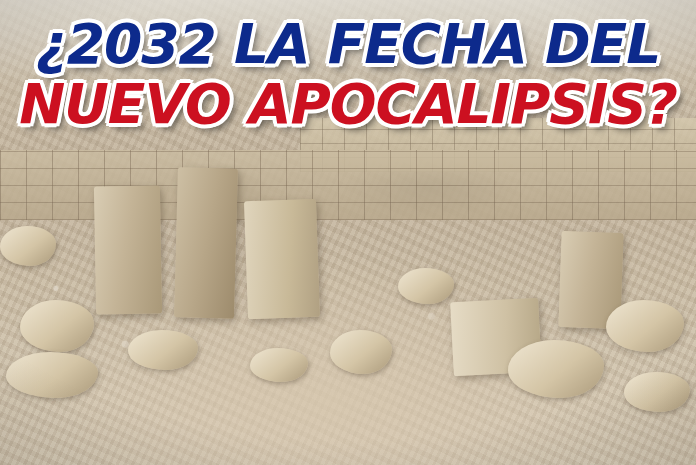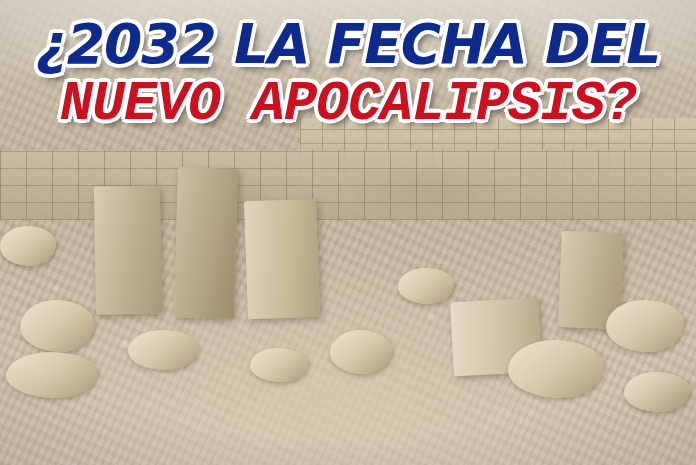--- a/index.html
+++ b/index.html
@@ -140,21 +140,20 @@
   }
   .hl2 {
     font-size: 55px;
     color: #cc1020;
     margin-top: 6px;
     text-shadow:
       -2px 0 #fff, 2px 0 #fff, 0 -2px #fff, 0 2px #fff,
       -3px -3px #fff, 3px -3px #fff, -3px 3px #fff, 3px 3px #fff,
       -4px 0 #fff, 4px 0 #fff, 0 4px #fff, 0 -4px #fff,
       5px 6px 6px rgba(0,0,0,0.45);
-    font-family: Liberation Mono, monospace;
   }
 
   
   .caption {
     position: absolute;
     left: 22px;
     right: 22px;
     bottom: 18px;
     background: rgba(255,255,255,0.82);
     padding: 7px 10px 9px 10px;

